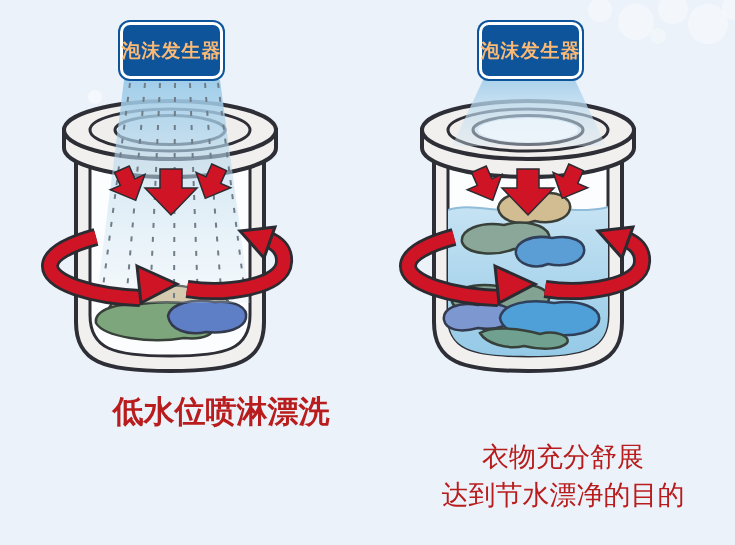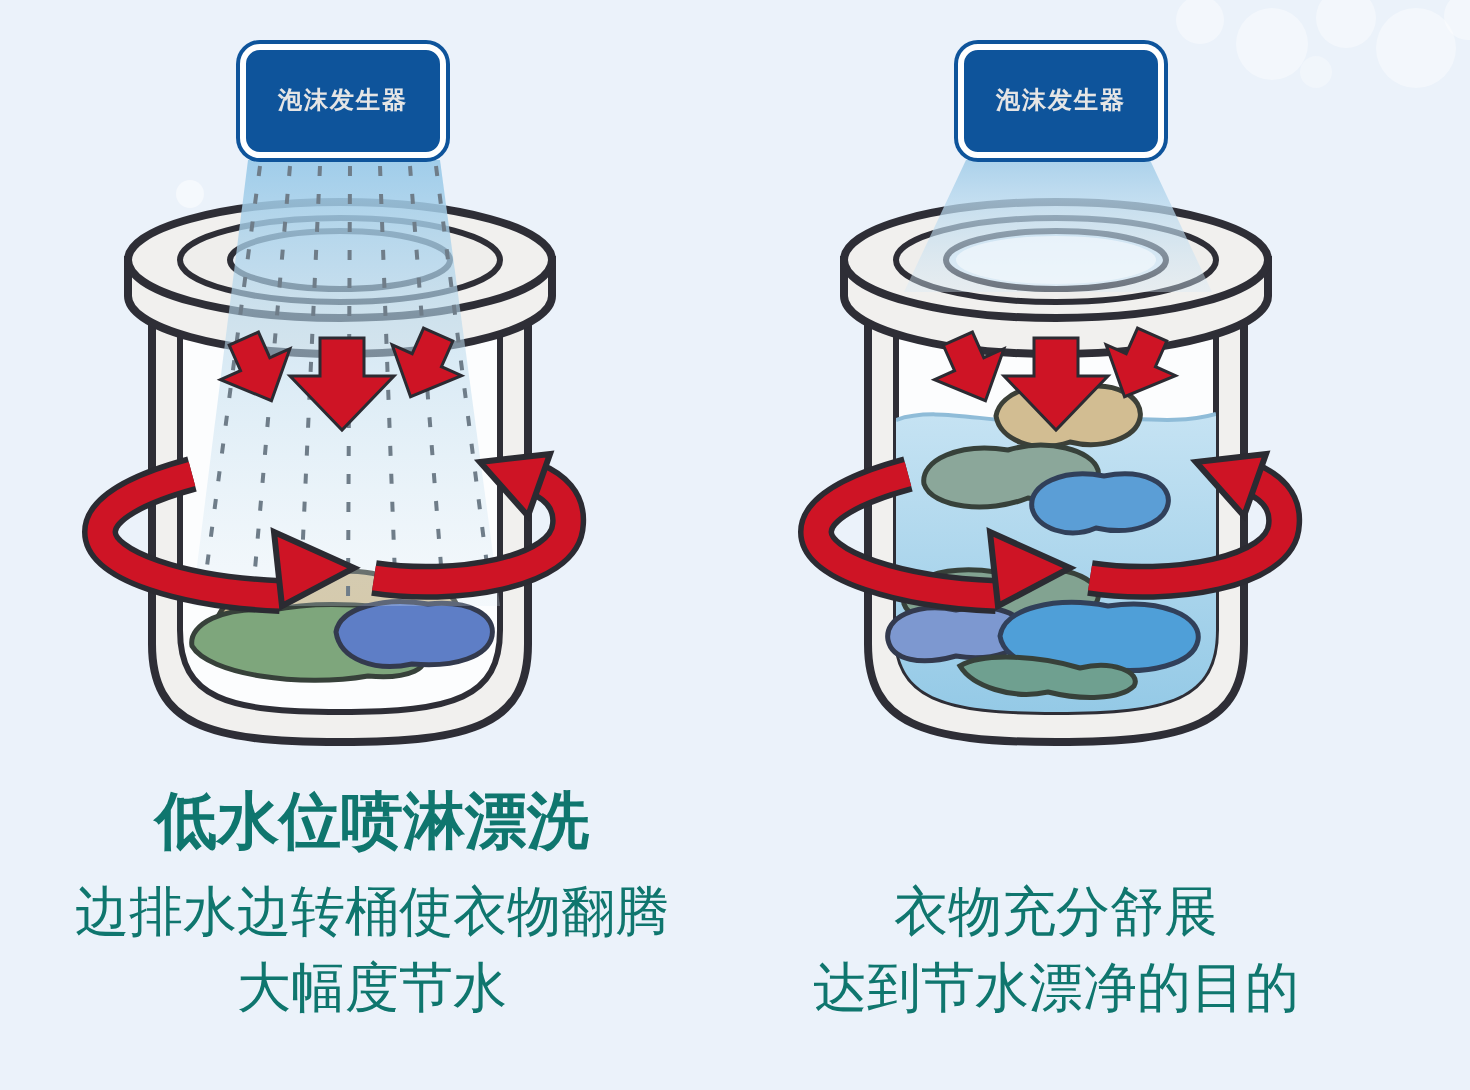--- a/index.html
+++ b/index.html
@@ -13,25 +13,25 @@
   .bubble{position:absolute;background:#ffffff;border-radius:50%;opacity:.4;}
   svg.art{position:absolute;left:0;top:0;}
   .badge{
     position:absolute;top:22px;width:103px;height:57px;
     background:#0e549b;border:3px solid #ffffff;border-radius:10px;
     box-shadow:0 0 0 2px #0e549b;
     display:flex;align-items:center;justify-content:center;
     box-sizing:border-box;
   }
   .badge span{
-    color:#e5e5e5;font-size:12px;font-weight:bold;letter-spacing:1px;white-space:nowrap;
+    color:#fdba74;font-size:19px;font-weight:bold;letter-spacing:1px;white-space:nowrap;
   }
   .badge-left{left:120px;}
   .badge-right{left:479px;}
-  .cap{position:absolute;width:372px;text-align:center;color:#0f766e;}
+  .cap{position:absolute;width:372px;text-align:center;color:#b91c1c;padding-left:35px;}
   .title{top:392px;font-size:31px;font-weight:bold;line-height:38px;}
   .desc{top:438px;font-size:27px;line-height:38px;}
   .cap-left{left:0px;}
   .cap-right{left:342px;}
 </style>
 </head>
 <body>
 
 <div class="stage">
 
@@ -161,23 +161,19 @@
   </svg>
 
   <div class="badge badge-left">
     <span>泡沫发生器</span>
   </div>
   <div class="badge badge-right">
     <span>泡沫发生器</span>
   </div>
 
   <div class="cap cap-left title">低水位喷淋漂洗</div>
-  <div class="cap cap-left desc">
-    <div>边排水边转桶使衣物翻腾</div>
-    <div>大幅度节水</div>
-  </div>
 
   <div class="cap cap-right desc">
     <div>衣物充分舒展</div>
     <div>达到节水漂净的目的</div>
   </div>
 
 </div>
 
 </body></html>

